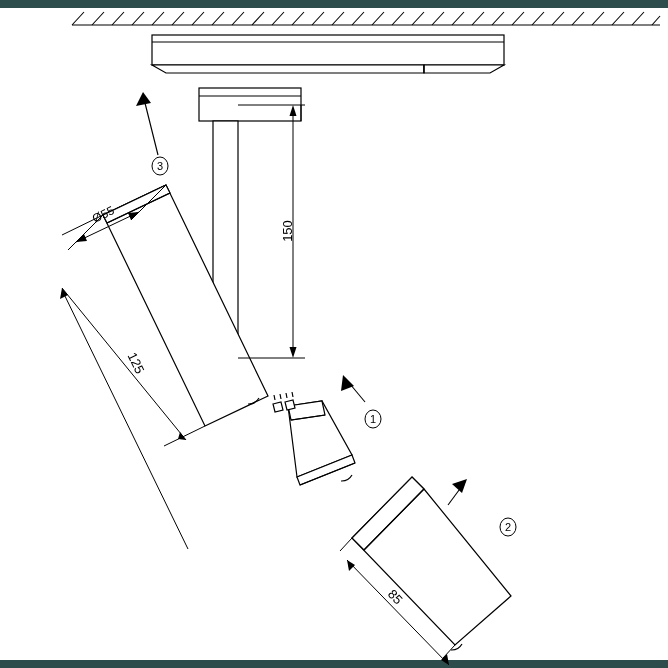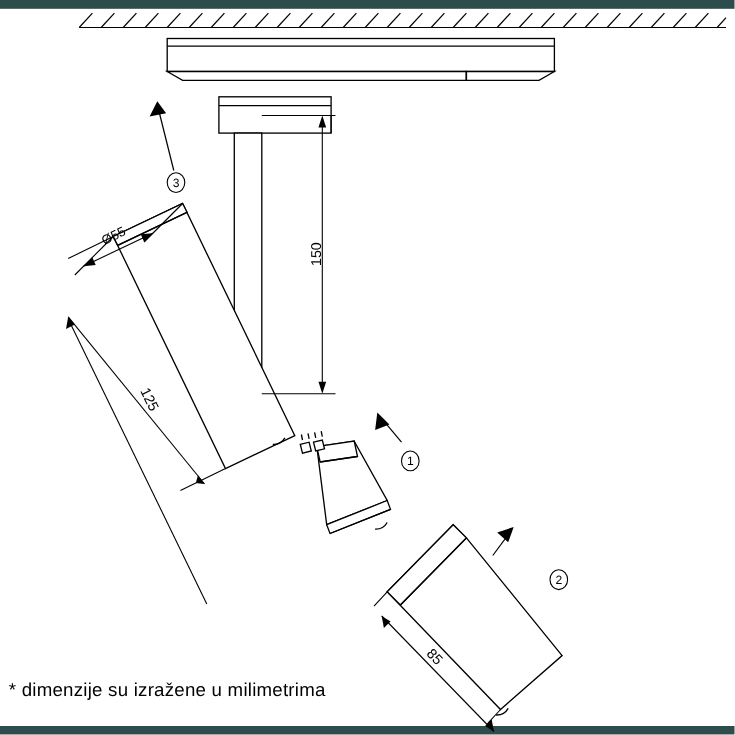--- a/index.html
+++ b/index.html
@@ -197,15 +197,14 @@
       <line x1="465" y1="482" x2="448" y2="505"></line>
       <polygon points="467,479 452,484 462,493" fill="#000" stroke="none"></polygon>
     </g>
     <g>
       <ellipse cx="508" cy="527" rx="8" ry="9" fill="#fff" stroke="#000" stroke-width="1"></ellipse>
       <text x="508" y="531" font-size="11" text-anchor="middle">2</text>
     </g>
 
   </svg>
 
-  <div class="note">* dimenzije su izražene u milimetrima</div>
 
 </div>
 
 </body></html>

